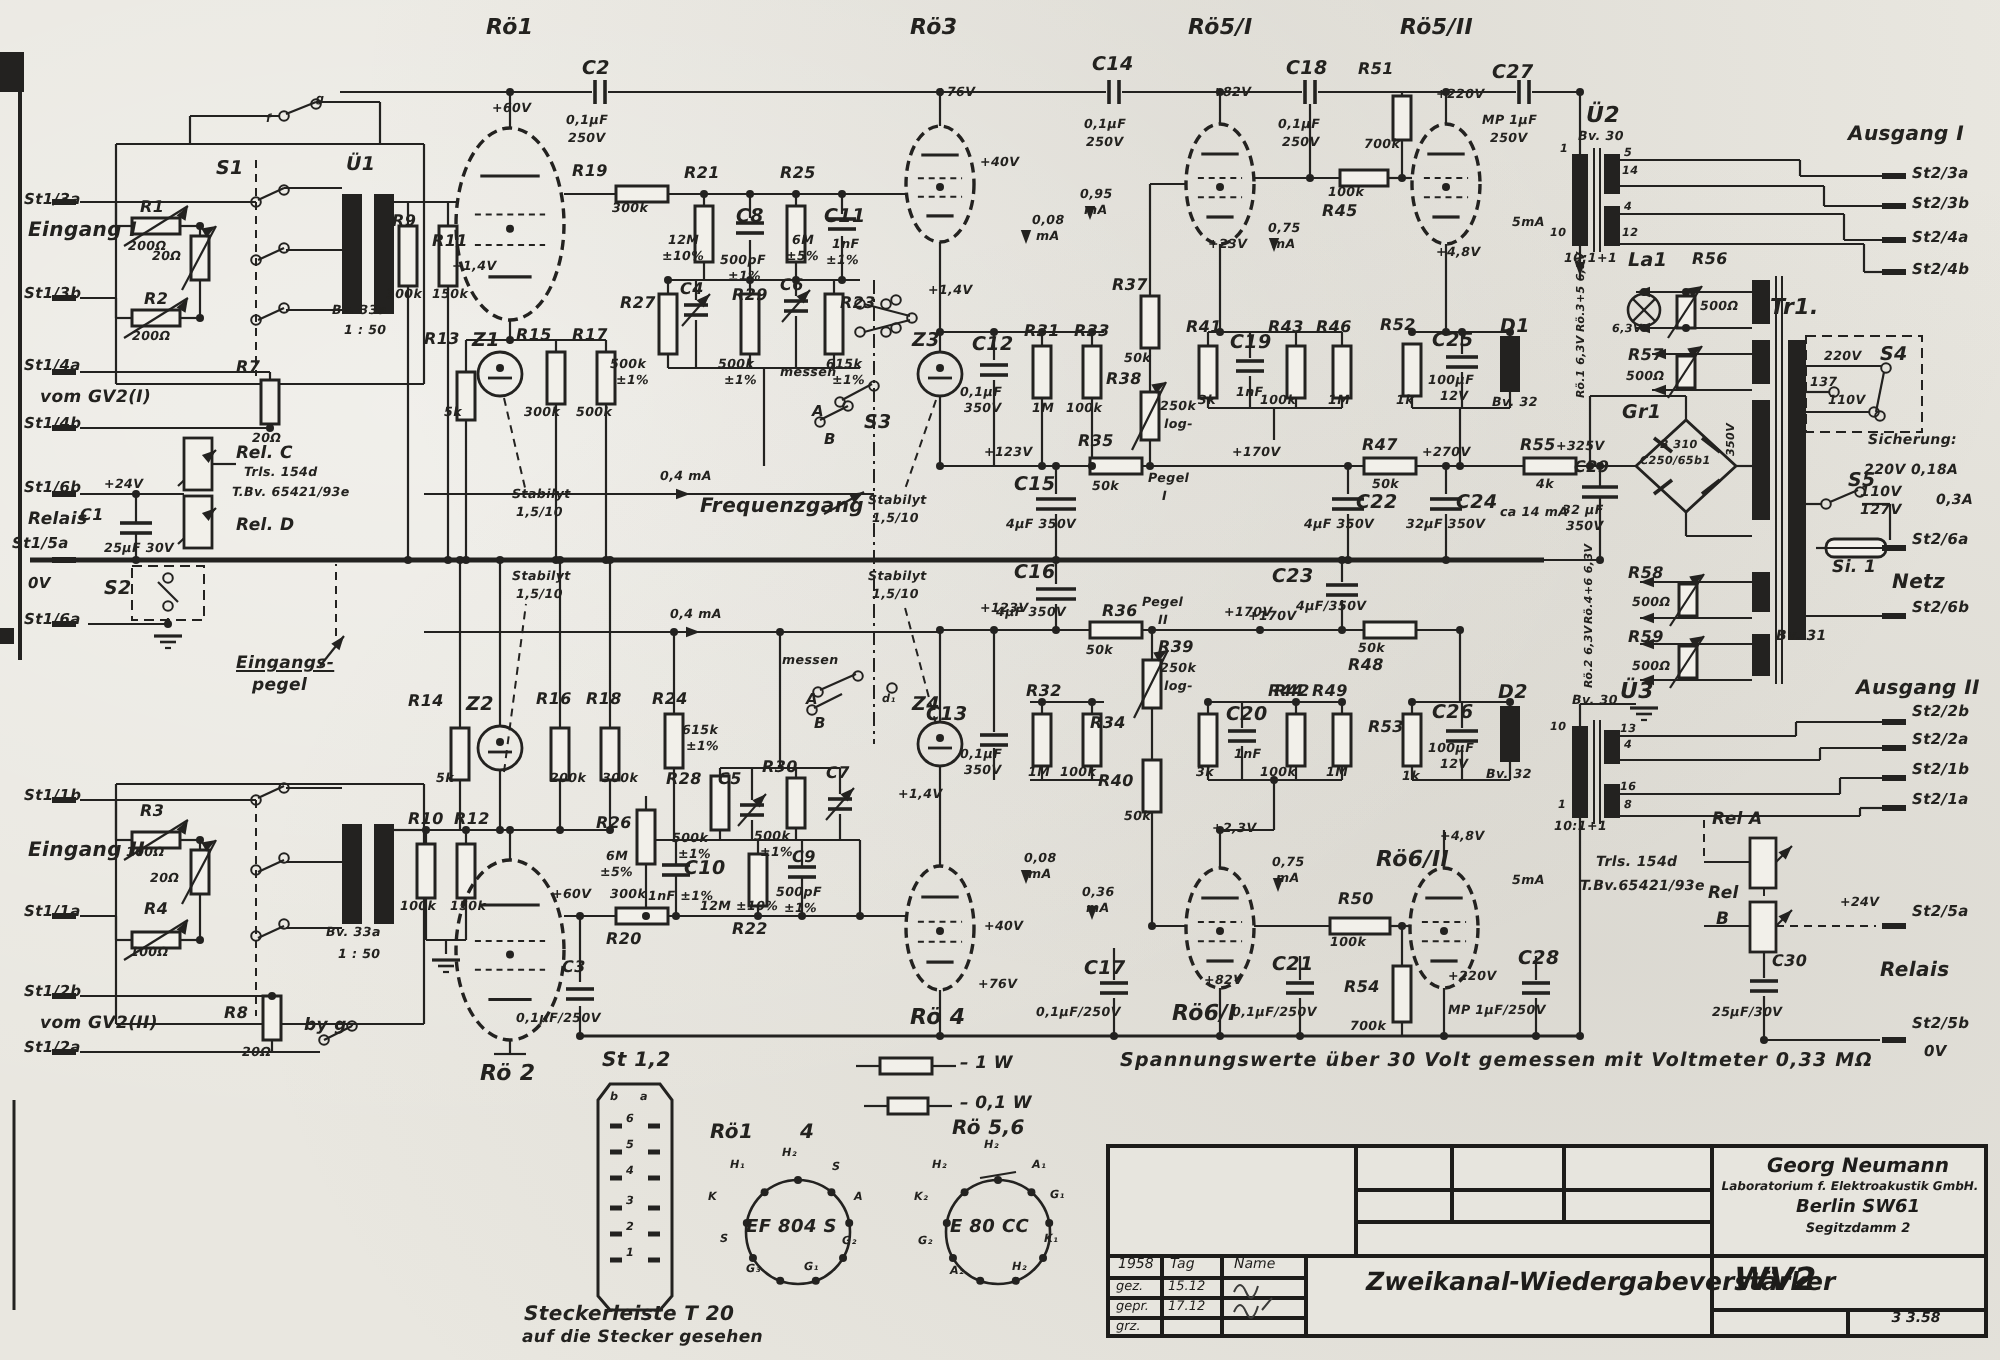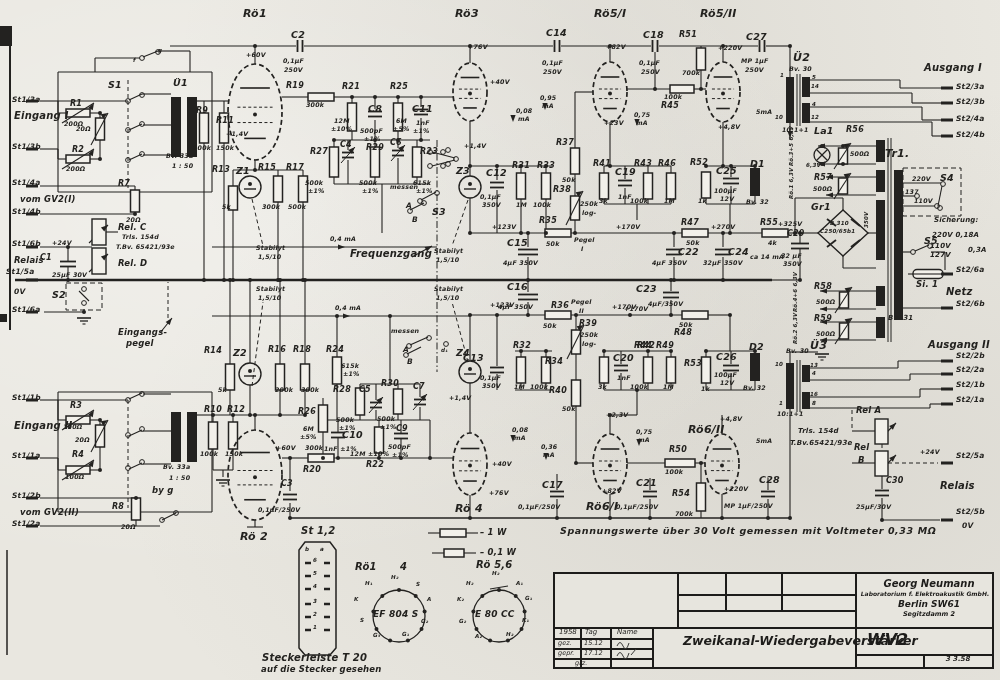--- a/index.html
+++ b/index.html
@@ -960,21 +960,21 @@
       <div class="lb c-v" style="left: 283px; top: 58px;">0,1µF</div>
       <div class="lb c-v" style="left: 284px; top: 67px;">250V</div>
       <div class="lb c-i" style="left: 118px; top: 223px;">Rel. C</div>
       <div class="lb c-v" style="left: 122px; top: 234px;">Trls. 154d</div>
       <div class="lb c-v" style="left: 116px; top: 244px;">T.Bv. 65421/93e</div>
       <div class="lb c-i" style="left: 118px; top: 259px;">Rel. D</div>
       <div class="lb c-v" style="left: 52px; top: 240px;">+24V</div>
       <div class="lb" style="left: 40px; top: 254px;">C1</div>
       <div class="lb c-v" style="left: 52px; top: 272px;">25µF 30V</div>
       <div class="lb c-b" style="left: 52px; top: 290px;">S2</div>
-      <div class="lb c-i" style="left: 118px; top: 328px;">Eingangs-</div>
+      <div class="lb c-i" style="left: 118px; top: 328px; text-decoration: underline;">Eingangs-</div>
       <div class="lb c-i" style="left: 126px; top: 339px;">pegel</div>
       <div class="lb" style="left: 286px; top: 82px;">R19</div>
       <div class="lb c-v" style="left: 306px; top: 102px;">300k</div>
       <div class="lb" style="left: 342px; top: 83px;">R21</div>
       <div class="lb c-v" style="left: 334px; top: 118px;">12M</div>
       <div class="lb c-v" style="left: 331px; top: 126px;">±10%</div>
       <div class="lb c-b" style="left: 368px; top: 104px;">C8</div>
       <div class="lb c-v" style="left: 360px; top: 128px;">500pF</div>
       <div class="lb c-v" style="left: 364px; top: 136px;">±1%</div>
       <div class="lb" style="left: 390px; top: 83px;">R25</div>
@@ -1275,21 +1275,21 @@
       <div class="lb c-v" style="left: 225px; top: 451px;">150k</div>
       <div class="lb" style="left: 70px; top: 402px;">R3</div>
       <div class="lb c-v" style="left: 63px; top: 424px;">100Ω</div>
       <div class="lb c-v" style="left: 75px; top: 437px;">20Ω</div>
       <div class="lb" style="left: 72px; top: 451px;">R4</div>
       <div class="lb c-v" style="left: 65px; top: 474px;">100Ω</div>
       <div class="lb c-v" style="left: 163px; top: 464px;">Bv. 33a</div>
       <div class="lb c-v" style="left: 169px; top: 475px;">1 : 50</div>
       <div class="lb" style="left: 112px; top: 503px;">R8</div>
       <div class="lb c-v" style="left: 121px; top: 524px;">20Ω</div>
-      <div class="lb c-i" style="left: 152px; top: 486px;">by g</div>
+      <div class="lb c-i" style="left: 152px; top: 509px;">by g</div>
       <div class="lb c-i2" style="left: 301px; top: 526px;">St 1,2</div>
       <div class="lb c-y" style="left: 305px; top: 547px;">b</div>
       <div class="lb c-y" style="left: 320px; top: 547px;">a</div>
       <div class="lb c-y" style="left: 313px; top: 558px;">6</div>
       <div class="lb c-y" style="left: 313px; top: 571px;">5</div>
       <div class="lb c-y" style="left: 313px; top: 584px;">4</div>
       <div class="lb c-y" style="left: 313px; top: 599px;">3</div>
       <div class="lb c-y" style="left: 313px; top: 612px;">2</div>
       <div class="lb c-y" style="left: 313px; top: 625px;">1</div>
       <div class="lb c-i2" style="left: 262px; top: 653px;">Steckerleiste T 20</div>
@@ -1348,21 +1348,21 @@
     <div class="tbtxt" style="left:312px;top:58px;font-size:16px;font-weight:800;">WV2</div>
     <div class="tbtxt" style="left:372px;top:82px;width:62px;text-align:center;font-size:7px;font-weight:700;">3 3.58</div>
 
     <div class="tbtxt" style="left:4px;top:55px;font-size:7px;">1958</div>
     <div class="tbtxt" style="left:30px;top:55px;font-size:7px;">Tag</div>
     <div class="tbtxt" style="left:62px;top:55px;font-size:7px;">Name</div>
     <div class="tbtxt" style="left:3px;top:66px;font-size:6.5px;">gez.</div>
     <div class="tbtxt" style="left:29px;top:66px;font-size:6.5px;">15.12</div>
     <div class="tbtxt" style="left:3px;top:76px;font-size:6.5px;">gepr.</div>
     <div class="tbtxt" style="left:29px;top:76px;font-size:6.5px;">17.12</div>
-    <div class="tbtxt" style="left:20px;top:86px;font-size:6.5px;">grz.</div>
+    <div class="tbtxt" style="left:3px;top:86px;font-size:6.5px;">grz.</div>
 
     <svg width="40" height="24" style="position:absolute;left:58px;top:64px;">
       <path d="M4,8 q3,-7 6,0 t6,-3" stroke="#3a3a38" fill="none" stroke-width="1"></path>
       <path d="M4,18 q3,-7 6,0 t6,-3 M18,17 l5,-6" stroke="#3a3a38" fill="none" stroke-width="1"></path>
     </svg>
 
     <div class="tbtxt" style="left:128px;top:60px;font-size:12.5px;font-weight:800;">Zweikanal-Wiedergabeverstärker</div>
   </div>
 
   <div class="lb c-n" id="note1" style="left: 560px; top: 526px;">Spannungswerte  über  30 Volt  gemessen  mit  Voltmeter  0,33 MΩ</div>

